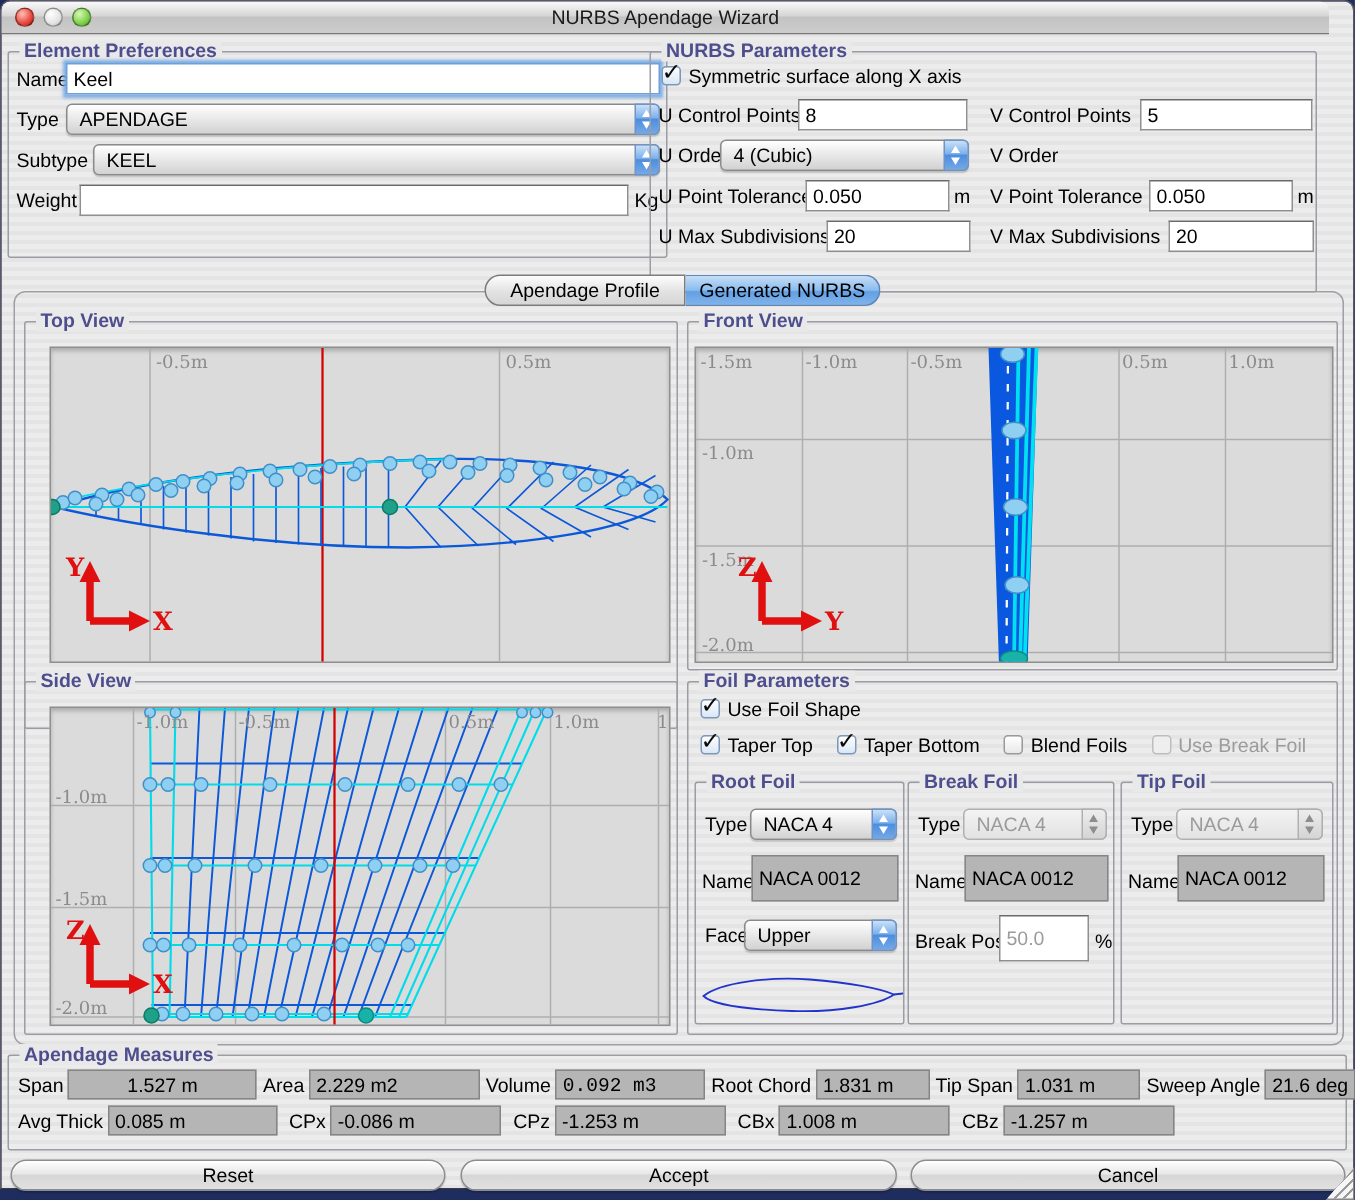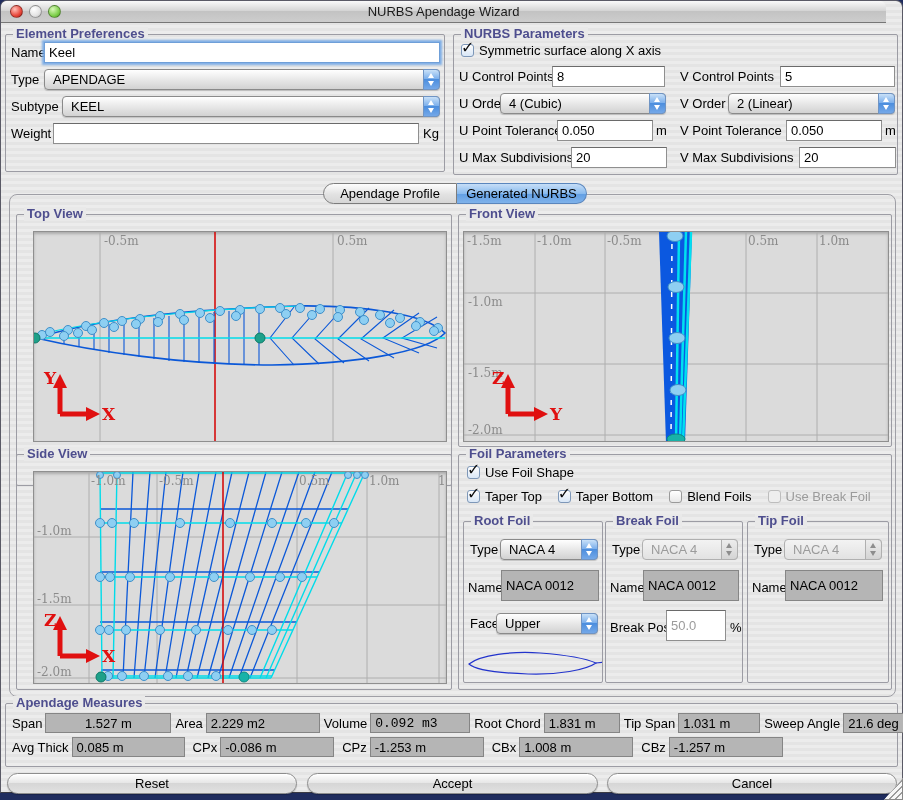--- a/index.html
+++ b/index.html
@@ -86,40 +86,36 @@
     <span class="lbl" style="left:5px;top:62px;">Subtype</span>
     <div class="popup" style="left:56px;top:61px;width:378px;">
       <span>KEEL</span>
       <span class="pcap"></span>
     </div>
     <span class="lbl" style="left:5px;top:89px;">Weight</span>
     <div class="tf" style="left:47px;top:88px;width:366px;"><span></span></div>
     <span class="unit" style="left:417px;top:89px;">Kg</span>
   </div>
 
-  <div class="group" style="left:452px;top:33px;width:445px;height:141px;">
+  <div class="group" style="left:432px;top:33px;width:445px;height:161px;">
     <span class="gtitle">NURBS Parameters</span>
     <div class="cbrow" style="left:7px;top:8px;">
       <span class="cb checked"></span>
       <span>Symmetric surface along X axis</span>
     </div>
     <span class="lbl" style="left:5px;top:32px;">U Control Points</span>
     <div class="tf" style="left:98px;top:31px;width:113px;"><span>8</span></div>
     <span class="lbl" style="left:226px;top:32px;">V Control Points</span>
     <div class="tf" style="left:326px;top:31px;width:115px;"><span>5</span></div>
     <span class="lbl" style="left:5px;top:59px;">U Order</span>
     <div class="popup" style="left:46px;top:58px;width:166px;">
       <span>4 (Cubic)</span>
       <span class="pcap"></span>
     </div>
     <span class="lbl" style="left:226px;top:59px;">V Order</span>
-    <div class="popup" style="left:274px;top:58px;width:167px;">
-      <span>2 (Linear)</span>
-      <span class="pcap"></span>
-    </div>
     <span class="lbl" style="left:5px;top:86px;">U Point Tolerance</span>
     <div class="tf" style="left:103px;top:85px;width:96px;"><span>0.050</span></div>
     <span class="unit" style="left:202px;top:86px;">m</span>
     <span class="lbl" style="left:226px;top:86px;">V Point Tolerance</span>
     <div class="tf" style="left:332px;top:85px;width:96px;"><span>0.050</span></div>
     <span class="unit" style="left:431px;top:86px;">m</span>
     <span class="lbl" style="left:5px;top:113px;">U Max Subdivisions</span>
     <div class="tf" style="left:117px;top:112px;width:96px;"><span>20</span></div>
     <span class="lbl" style="left:226px;top:113px;">V Max Subdivisions</span>
     <div class="tf" style="left:345px;top:112px;width:97px;"><span>20</span></div>

